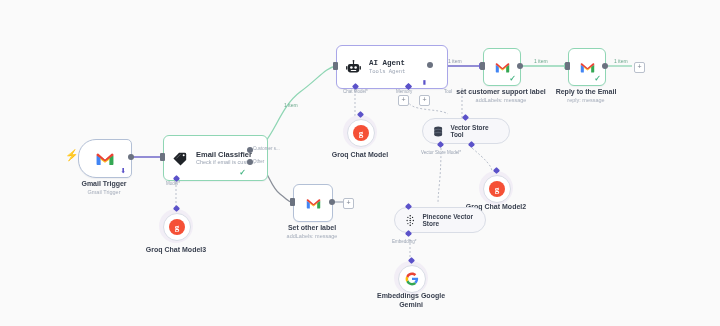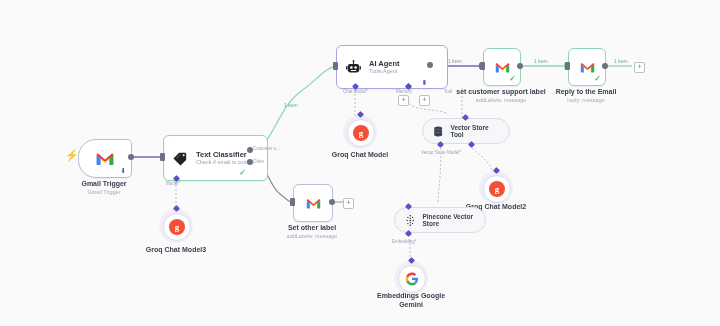--- a/index.html
+++ b/index.html
@@ -16,21 +16,21 @@
   .node{position:absolute;box-sizing:border-box;}
 
   .card{
     background:#ffffff;
     border:1px solid #b3c0d6;
     border-radius:6px;
     display:flex;align-items:center;
     box-shadow:0 1px 1px rgba(30,40,70,.05);
   }
   .card.green{border-color:#8fd6b4;}
-  .card.purple{border-color:#a9a6e8;}
+  .card.purple{border-color:#a9a6e8;font-family:Liberation Mono, monospace;}
 
   .wide{padding:0 8px;}
   .title{
     font-size:7.5px;font-weight:bold;color:#2d3440;line-height:9px;
     white-space:nowrap;
   }
   .subtitle{
     font-size:5.5px;color:#9aa3b2;line-height:7px;white-space:nowrap;
   }
   .txtblock{margin-left:7px;display:flex;flex-direction:column;justify-content:center;}
@@ -159,21 +159,21 @@
   </div>
 
   <div class="node" style="left:163px;top:135px;width:87px;height:44px;">
     <div class="card green wide" style="width:87px;height:44px;">
       <svg width="17" height="17" viewBox="0 0 24 24">
         <path d="M2 12l8-8h8a2 2 0 0 1 2 2v8l-8 8-10-10z" fill="#1f2328"></path>
         <circle cx="16.5" cy="7.5" r="1.4" fill="#fff"></circle>
         <path d="M6 12l6-6" stroke="#fff" stroke-width="1" opacity=".4"></path>
       </svg>
       <div class="txtblock">
-        <div class="title">Text Classifier</div>
+        <div class="title">Email Classifier</div>
         <div class="subtitle">Check if email is custo...</div>
       </div>
     </div>
     <div class="check" style="right:4px;bottom:2px;">✓</div>
 
     <div class="port sq" style="left:-3px;top:18px;"></div>
     <div class="port" style="left:84px;top:12px;"></div>
     <div class="port" style="left:84px;top:24px;"></div>
     <div class="port diamond" style="left:11px;top:41px;"></div>
   </div>

